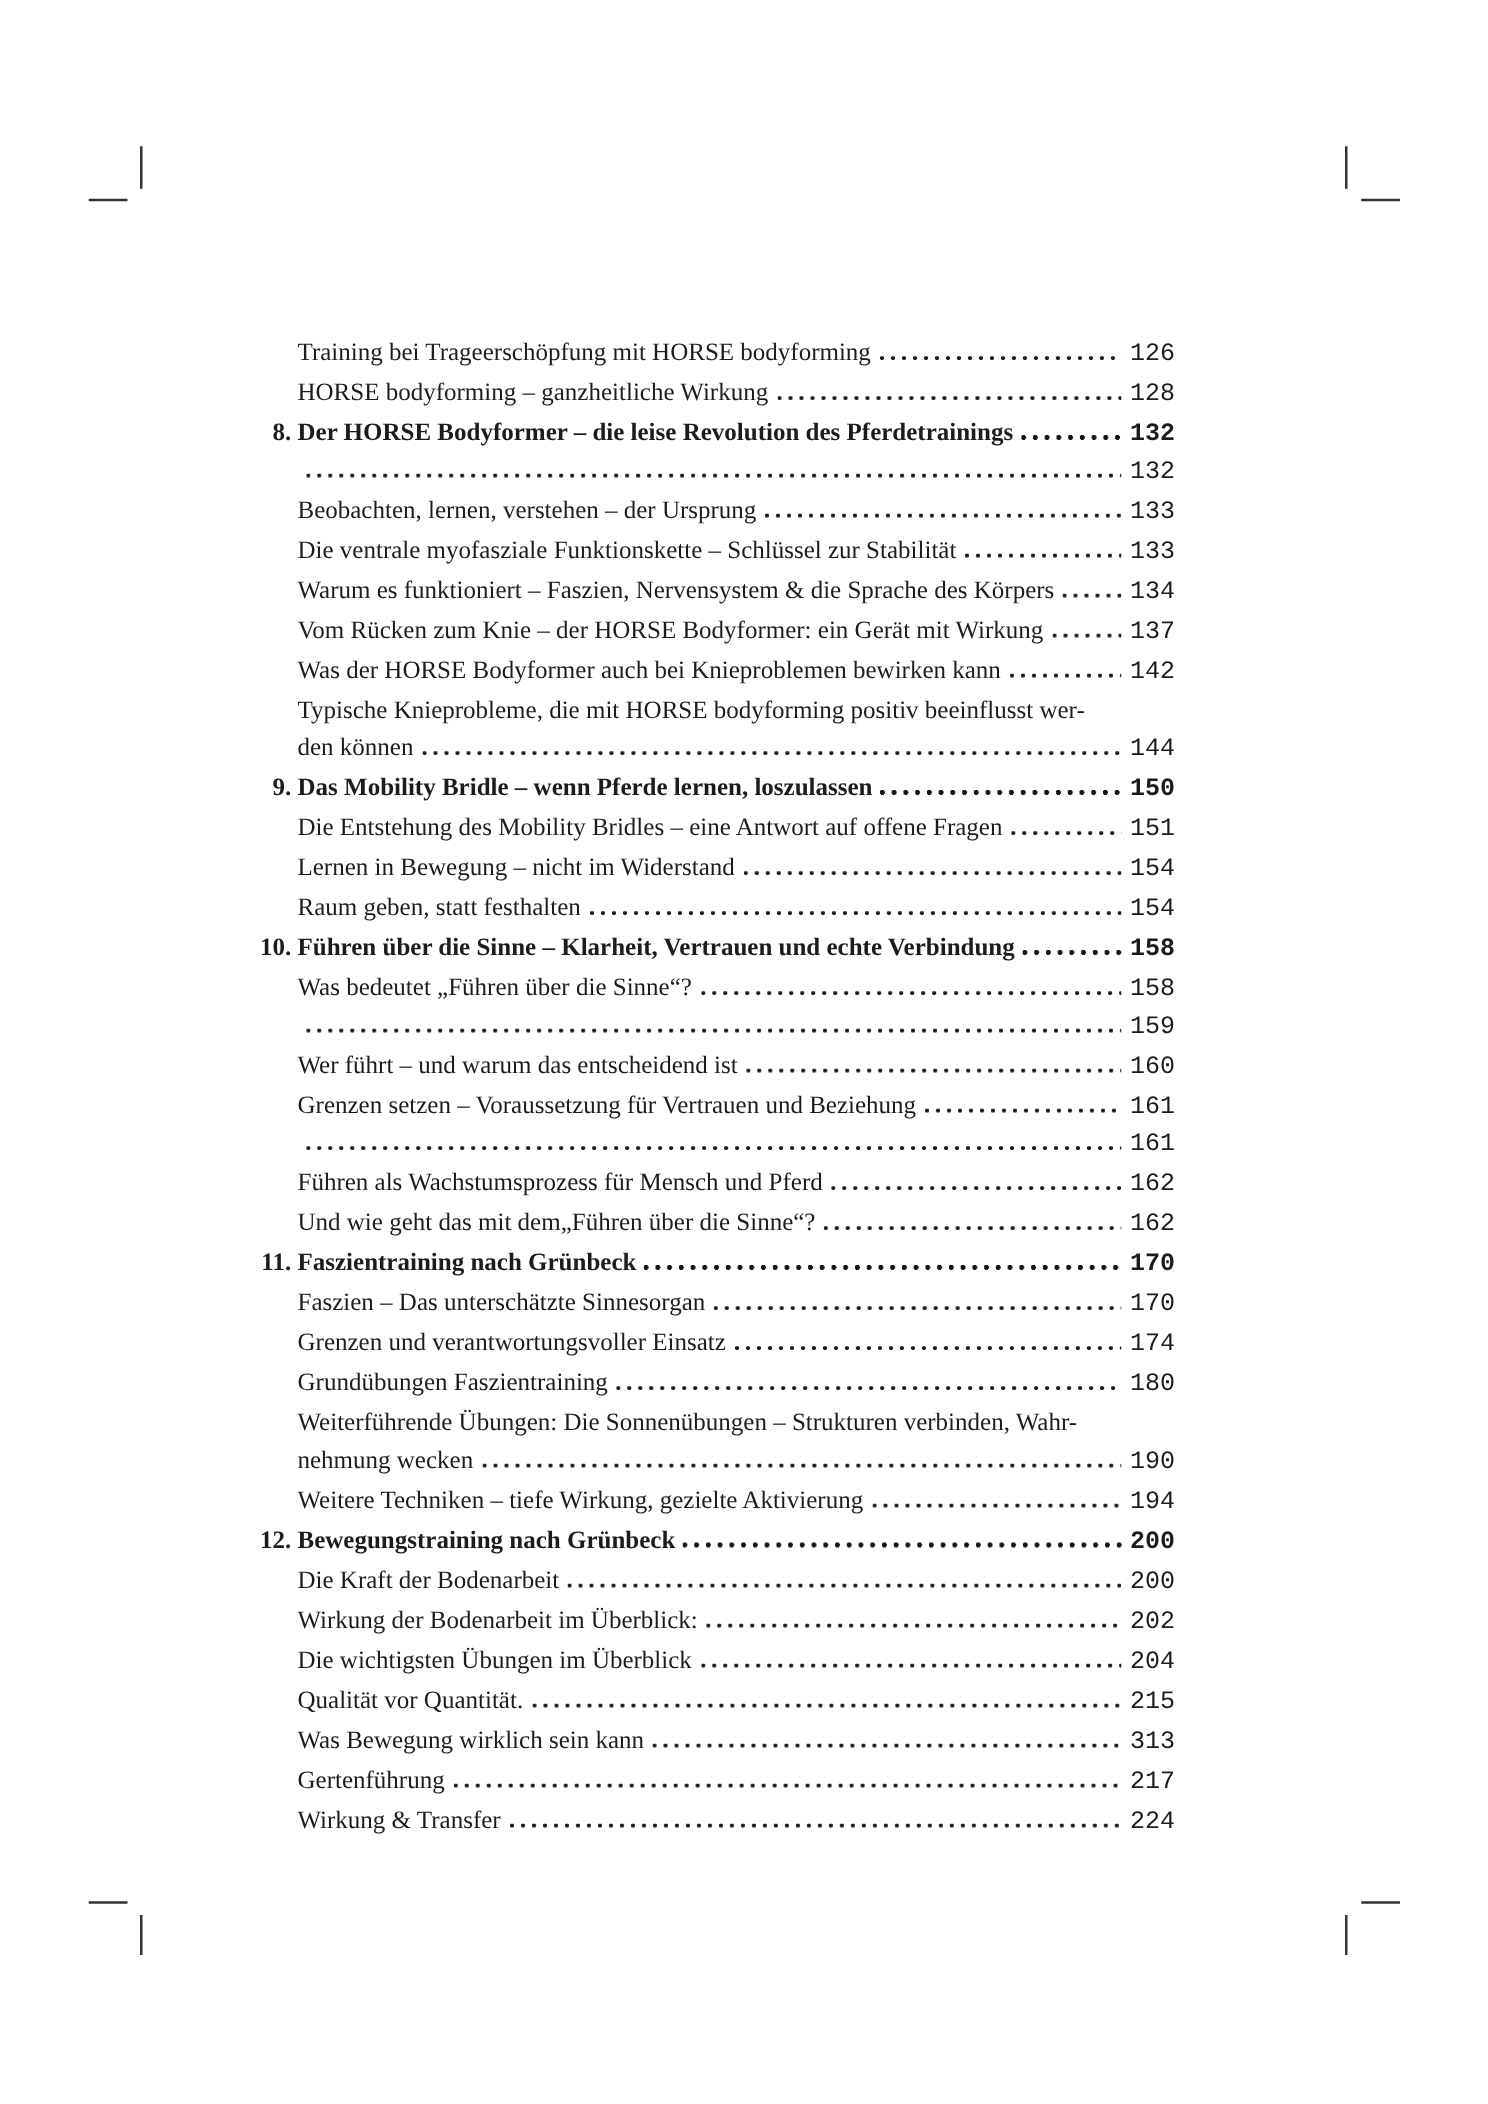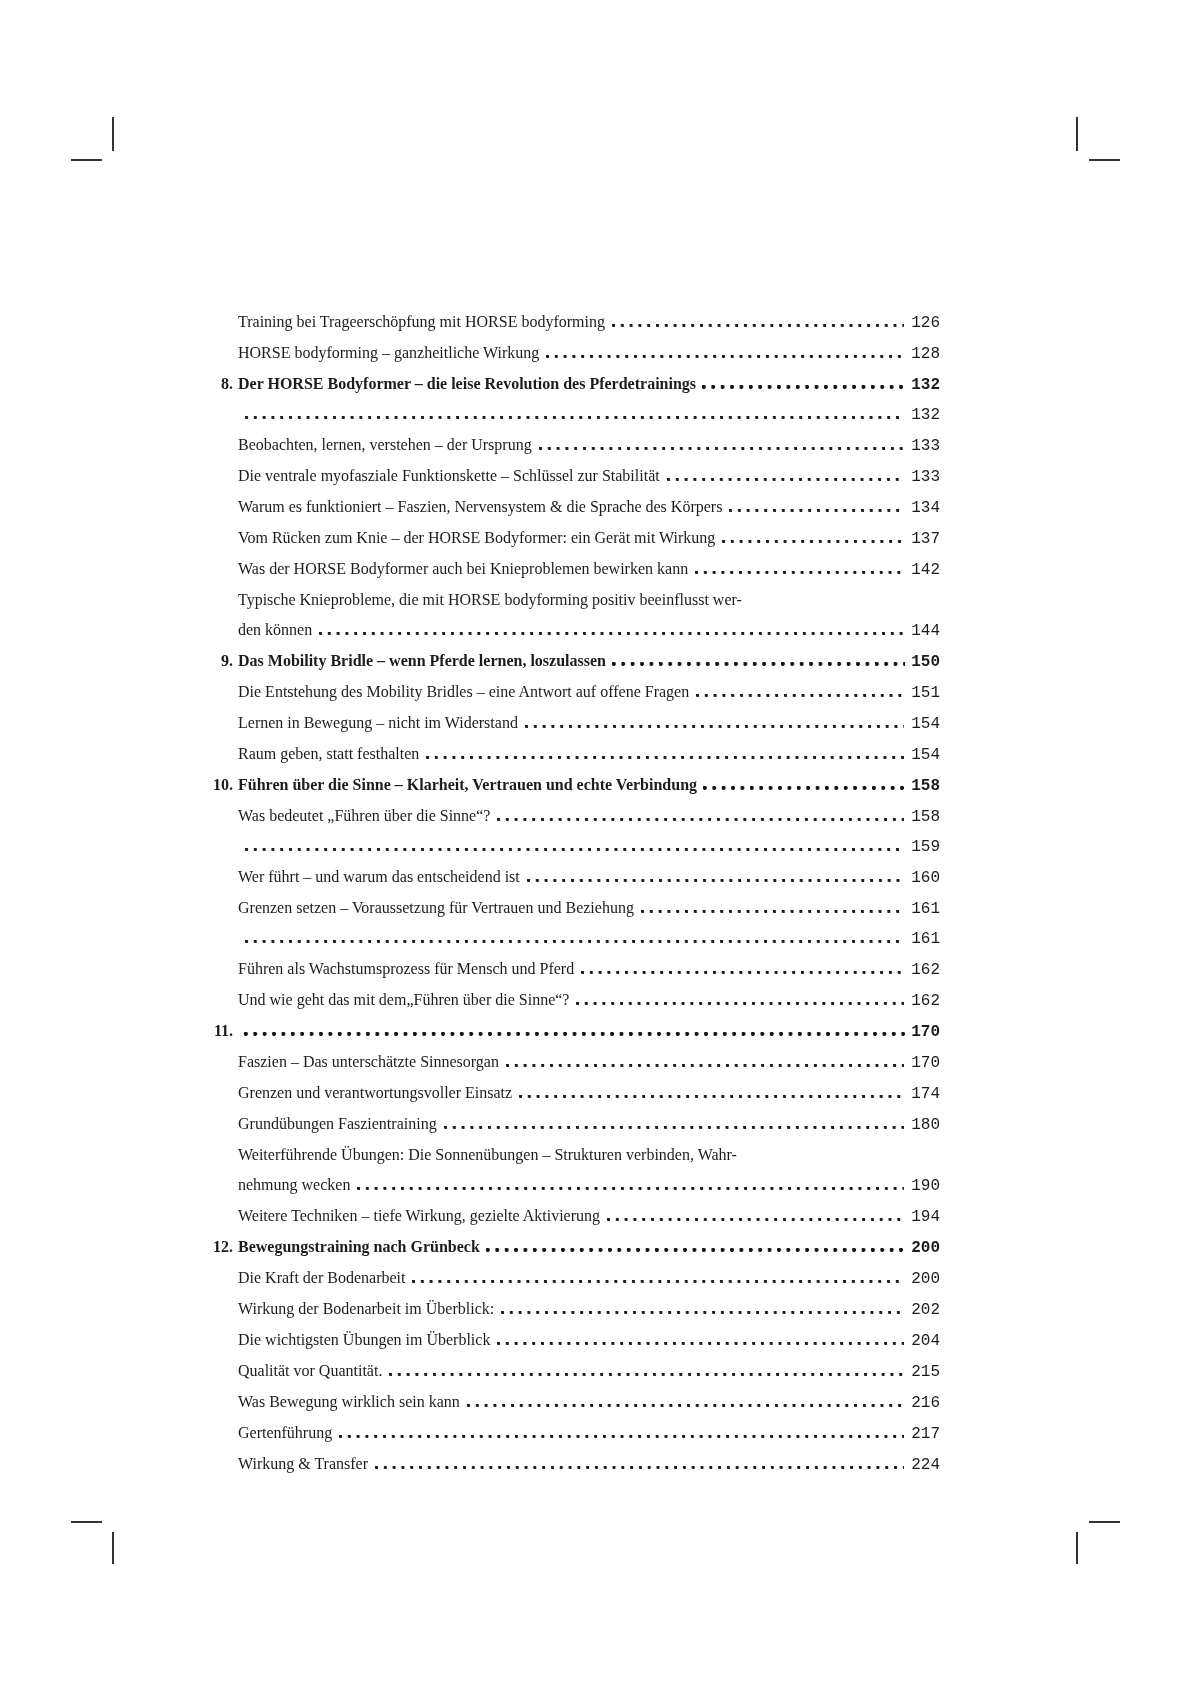--- a/index.html
+++ b/index.html
@@ -32,24 +32,23 @@
   .mark.bl-v { left: 112px; top: 1532px; width: 2px;  height: 32px; }
   .mark.br-h { left: 1089px; top: 1521px; width: 31px; height: 2px; }
   .mark.br-v { left: 1076px; top: 1532px; width: 2px;  height: 32px; }
 
   
   .toc {
     position: absolute;
     left: 205px;
     top: 267px;
     width: 735px;
-    font-size: 16px;
+    font-size: 20px;
     line-height: 30px;
     color: #1c1c1c;
-    margin-top: 40px;
   }
   .toc-row {
     display: flex;
     align-items: baseline;
   }
   .toc-row.sub { padding-left: 33px; }
   .toc-row.bold { font-weight: bold; }
   .num {
     flex: 0 0 33px;
     box-sizing: border-box;
@@ -205,20 +204,21 @@
         <span class="leader"></span>
         <span class="pagenum">162</span>
       </div>
       <div class="toc-row sub">
         <span class="label">Und wie geht das mit dem„Führen über die Sinne“?</span>
         <span class="leader"></span>
         <span class="pagenum">162</span>
       </div>
       <div class="toc-row bold chapter">
         <span class="num">11.</span>
+        <span class="label">Faszientraining nach Grünbeck</span>
         <span class="leader"></span>
         <span class="pagenum">170</span>
       </div>
       <div class="toc-row sub">
         <span class="label">Faszien – Das unterschätzte Sinnesorgan</span>
         <span class="leader"></span>
         <span class="pagenum">170</span>
       </div>
       <div class="toc-row sub">
         <span class="label">Grenzen und verantwortungsvoller Einsatz</span>
@@ -265,21 +265,21 @@
         <span class="pagenum">204</span>
       </div>
       <div class="toc-row sub">
         <span class="label">Qualität vor Quantität.</span>
         <span class="leader"></span>
         <span class="pagenum">215</span>
       </div>
       <div class="toc-row sub">
         <span class="label">Was Bewegung wirklich sein kann</span>
         <span class="leader"></span>
-        <span class="pagenum">216</span>
+        <span class="pagenum">313</span>
       </div>
       <div class="toc-row sub">
         <span class="label">Gertenführung</span>
         <span class="leader"></span>
         <span class="pagenum">217</span>
       </div>
       <div class="toc-row sub">
         <span class="label">Wirkung &amp; Transfer</span>
         <span class="leader"></span>
         <span class="pagenum">224</span>

